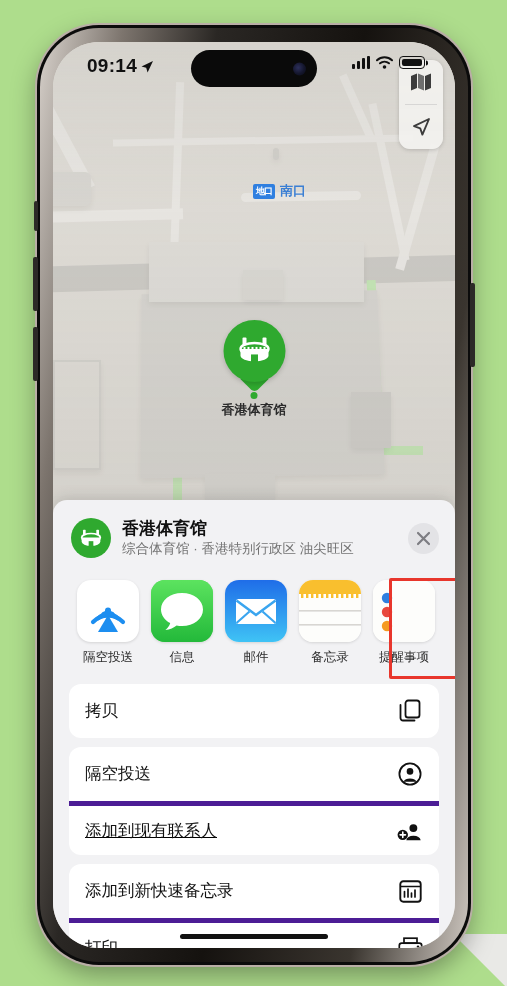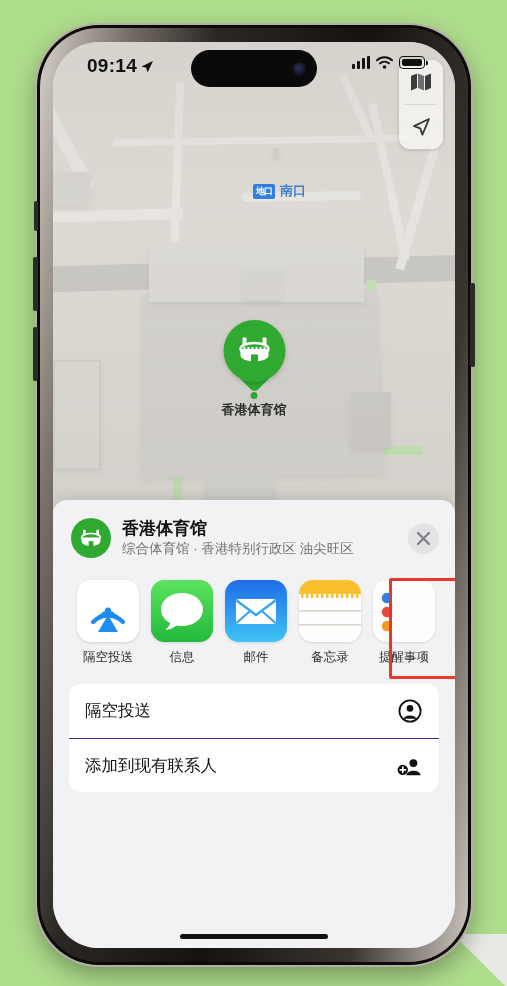--- a/index.html
+++ b/index.html
@@ -198,21 +198,21 @@
 
   
   .actions { padding: 8px 16px 0; }
   .action-group {
     background: #fff; border-radius: 12px; margin-bottom: 9px; overflow: hidden;
   }
   .action {
     display: flex; align-items: center; justify-content: space-between;
     height: 54px; padding: 0 16px; cursor: pointer;
   }
-  .action + .action { border-top: 1px solid #4c1d95; }
+  .action + .action { border-top: 5px solid #4c1d95; text-decoration: underline; }
   .action-label { font-size: 16.5px; color: #111; }
   .action-icon { display:flex; align-items:center; justify-content:center; width:26px; }
 
   
   .home-ind {
     position: absolute; left: 50%; transform: translateX(-50%);
     bottom: 9px; width: 148px; height: 5px; border-radius: 3px; background: #111;
     z-index: 30;
   }
 </style>
@@ -438,20 +438,31 @@
             </svg>
           </div>
           <div class="name">提醒事项</div>
         </div>
 
         <div class="highlight-box"></div>
       </div>
 
       <div class="actions">
 
+        <div class="action-group">
+          <div class="action">
+            <span class="action-label">拷贝</span>
+            <span class="action-icon">
+              <svg width="22" height="24" viewBox="0 0 22 24">
+                <rect x="6.5" y="1.5" width="14" height="17" rx="2.6" fill="none" stroke="#111" stroke-width="1.8"></rect>
+                <path d="M15.5 21.5 H4 a2.5 2.5 0 0 1 -2.5 -2.5 V6" fill="none" stroke="#111" stroke-width="1.8" stroke-linecap="round"></path>
+              </svg>
+            </span>
+          </div>
+        </div>
 
         <div class="action-group">
           <div class="action">
             <span class="action-label">隔空投送</span>
             <span class="action-icon">
               <svg width="24" height="24" viewBox="0 0 24 24">
                 <circle cx="12" cy="12" r="10.6" fill="none" stroke="#111" stroke-width="1.8"></circle>
                 <circle cx="12" cy="9.4" r="3.3" fill="#111"></circle>
                 <path d="M5.4 19.8 a7.2 5.4 0 0 1 13.2 0" fill="#111"></path>
               </svg>
@@ -463,18 +474,41 @@
               <svg width="27" height="24" viewBox="0 0 27 24">
                 <circle cx="17" cy="9" r="4.1" fill="#111"></circle>
                 <path d="M9.6 21.5 a7.6 5.6 0 0 1 15 0 Z" fill="#111"></path>
                 <circle cx="6" cy="16" r="5.4" fill="#111"></circle>
                 <path d="M6 13.2 V18.8 M3.2 16 H8.8" stroke="#fff" stroke-width="1.7" stroke-linecap="round"></path>
               </svg>
             </span>
           </div>
         </div>
 
+        <div class="action-group">
+          <div class="action">
+            <span class="action-label">添加到新快速备忘录</span>
+            <span class="action-icon">
+              <svg width="23" height="23" viewBox="0 0 23 23">
+                <rect x="1.3" y="1.3" width="20.4" height="20.4" rx="3" fill="none" stroke="#111" stroke-width="1.9"></rect>
+                <path d="M1.5 6.5 H21.5" stroke="#111" stroke-width="1.5"></path>
+                <path d="M5.5 17 V11.5 M9 17 V9 M12.5 17 V13 M16 17 V10" stroke="#111" stroke-width="1.7" stroke-linecap="round"></path>
+              </svg>
+            </span>
+          </div>
+          <div class="action">
+            <span class="action-label">打印</span>
+            <span class="action-icon">
+              <svg width="25" height="22" viewBox="0 0 25 22">
+                <rect x="6" y="1.2" width="13" height="5" fill="none" stroke="#111" stroke-width="1.7"></rect>
+                <rect x="1.3" y="6.2" width="22.4" height="10" rx="2.4" fill="none" stroke="#111" stroke-width="1.7"></rect>
+                <rect x="6" y="14" width="13" height="7" fill="#fff" stroke="#111" stroke-width="1.7"></rect>
+                <circle cx="20" cy="9.6" r="1.2" fill="#111"></circle>
+              </svg>
+            </span>
+          </div>
+        </div>
       </div>
     </div>
 
     <div class="home-ind"></div>
   </div>
 </div>
 
 </body></html>

